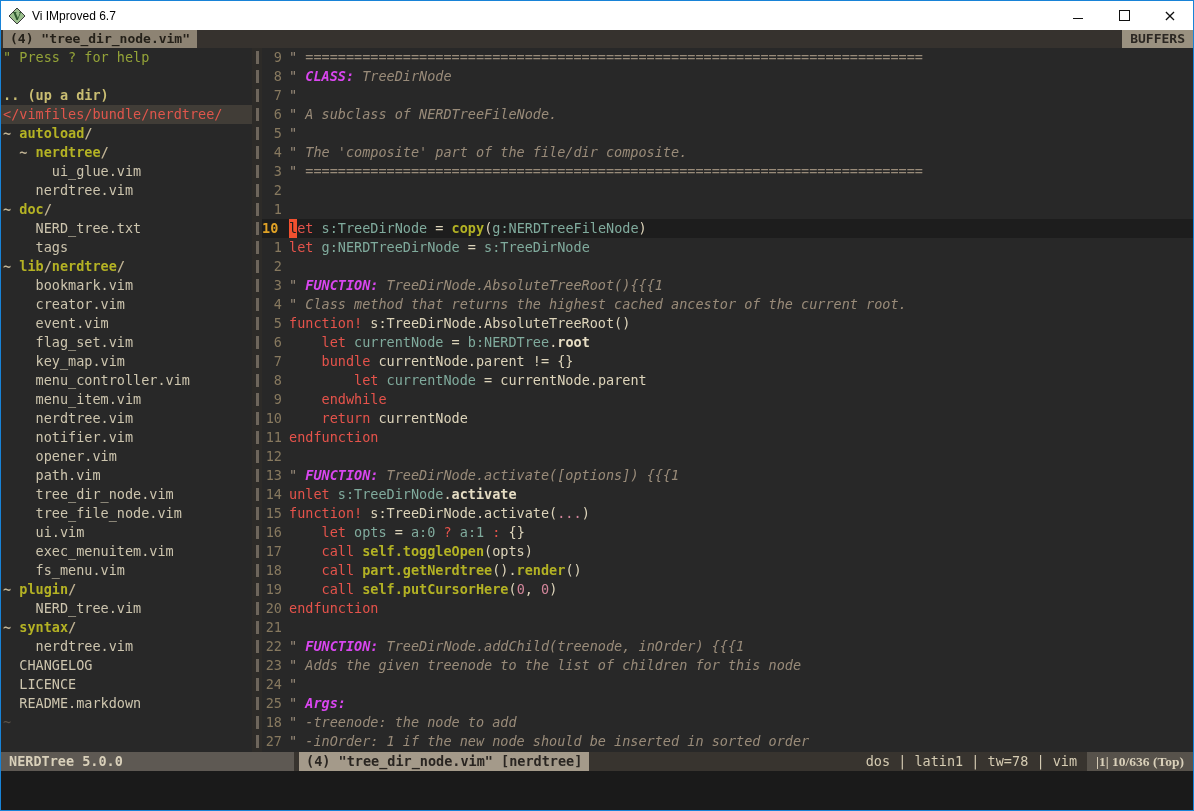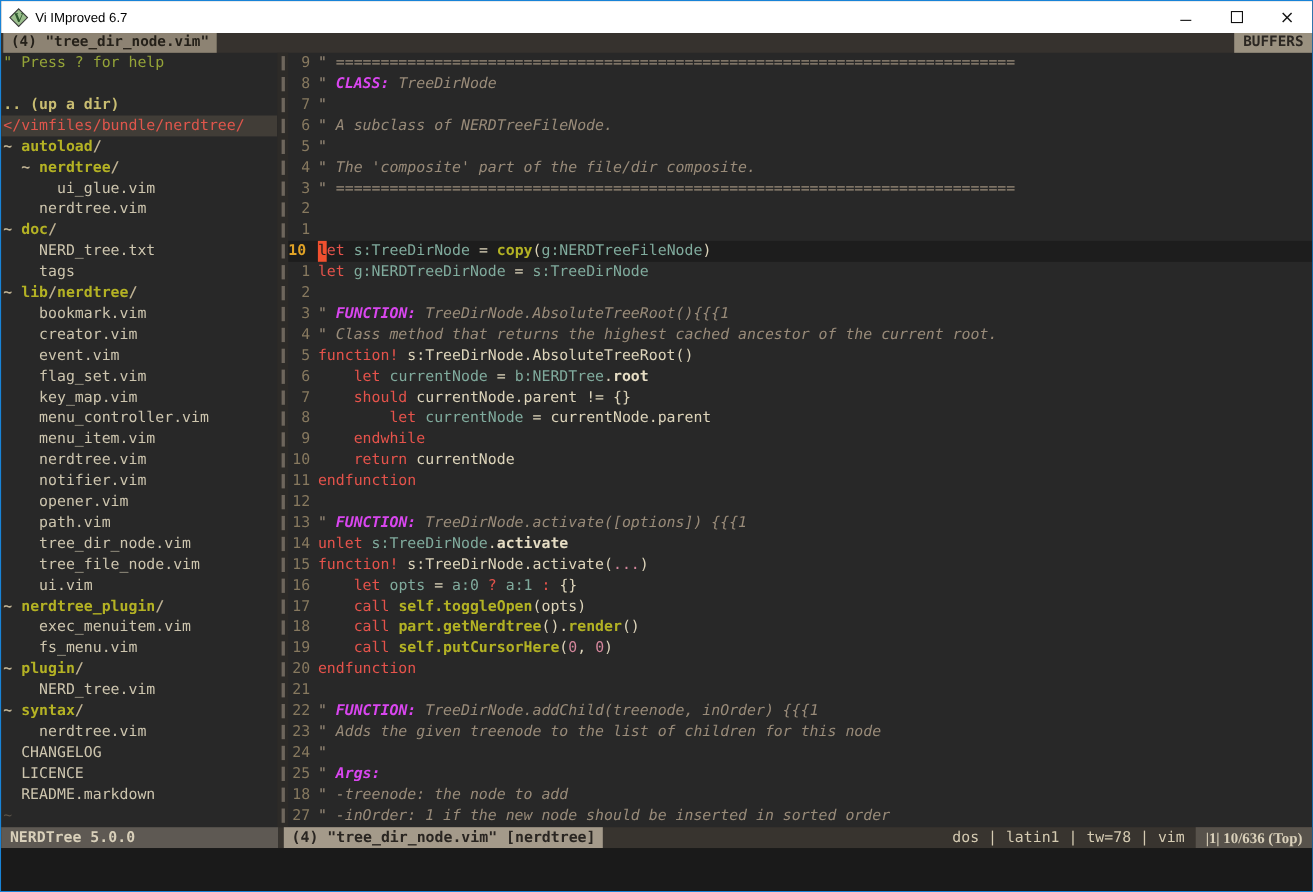--- a/index.html
+++ b/index.html
@@ -47,21 +47,21 @@
   .tk-x{background:#f2502f;color:#1d1d1d;}
   .tk-th{color:#94a338;}
   .tk-tu{color:#c9bd72;font-weight:bold;}
   .tk-tr{color:#e0564c;}
   .tk-td{color:#c0b394;font-weight:bold;}
   .tk-tdir{color:#b4b224;font-weight:bold;}
   .tk-tf{color:#cdc5ae;}
   .tk-tw{color:#5a5248;}
   
   .statusline{height:19px;flex:none;display:flex;font:13.5px/19px "DejaVu Sans Mono",monospace;}
-  .st-left{width:252px;flex:none;background:#5e5953;color:#d9d0ba;font-weight:bold;padding-left:8px;box-sizing:border-box;white-space:pre;}
+  .st-left{width:293px;flex:none;background:#5e5953;color:#d9d0ba;font-weight:bold;padding-left:8px;box-sizing:border-box;white-space:pre;}
   .st-main{flex:1;background:#38342f;display:flex;}
   .st-buf{background:#a49a8a;color:#292521;font-weight:bold;padding:0 7px;margin-left:5px;white-space:pre;}
   .st-spacer{flex:1;}
   .st-flags{color:#d5cbb2;padding-right:10px;white-space:pre;}
   .st-scroll{background:#57524b;color:#d9d0ba;font-weight:bold;padding:0 9px;white-space:pre;font-family:Liberation Serif, serif;}
   
   .cmdline{flex:1;background:#1a1a1a;}
 </style>
 </head>
 <body>
@@ -114,21 +114,20 @@
         <div class="tree-row"><span class="tk-tf">    key_map.vim</span></div>
         <div class="tree-row"><span class="tk-tf">    menu_controller.vim</span></div>
         <div class="tree-row"><span class="tk-tf">    menu_item.vim</span></div>
         <div class="tree-row"><span class="tk-tf">    nerdtree.vim</span></div>
         <div class="tree-row"><span class="tk-tf">    notifier.vim</span></div>
         <div class="tree-row"><span class="tk-tf">    opener.vim</span></div>
         <div class="tree-row"><span class="tk-tf">    path.vim</span></div>
         <div class="tree-row"><span class="tk-tf">    tree_dir_node.vim</span></div>
         <div class="tree-row"><span class="tk-tf">    tree_file_node.vim</span></div>
         <div class="tree-row"><span class="tk-tf">    ui.vim</span></div>
-        <div class="tree-row"><span class="tk-td">~ </span><span class="tk-tdir">nerdtree_plugin</span><span class="tk-td">/</span></div>
         <div class="tree-row"><span class="tk-tf">    exec_menuitem.vim</span></div>
         <div class="tree-row"><span class="tk-tf">    fs_menu.vim</span></div>
         <div class="tree-row"><span class="tk-td">~ </span><span class="tk-tdir">plugin</span><span class="tk-td">/</span></div>
         <div class="tree-row"><span class="tk-tf">    NERD_tree.vim</span></div>
         <div class="tree-row"><span class="tk-td">~ </span><span class="tk-tdir">syntax</span><span class="tk-td">/</span></div>
         <div class="tree-row"><span class="tk-tf">    nerdtree.vim</span></div>
         <div class="tree-row"><span class="tk-tf">  CHANGELOG</span></div>
         <div class="tree-row"><span class="tk-tf">  LICENCE</span></div>
         <div class="tree-row"><span class="tk-tf">  README.markdown</span></div>
         <div class="tree-row"><span class="tk-tw">~</span></div>
@@ -256,21 +255,21 @@
         <div class="code-row"><span class="gutter">3</span><span class="ggap"></span><span class="tk-c">" ============================================================================</span></div>
         <div class="code-row"><span class="gutter">2</span><span class="ggap"></span></div>
         <div class="code-row"><span class="gutter">1</span><span class="ggap"></span></div>
         <div class="code-row cur"><span class="gutter">10</span><span class="ggap"></span><span class="tk-x">l</span><span class="tk-k">et</span><span class="tk-nn"> </span><span class="tk-i">s:TreeDirNode</span><span class="tk-nn"> = </span><span class="tk-f">copy</span><span class="tk-nn">(</span><span class="tk-i">g:NERDTreeFileNode</span><span class="tk-nn">)</span></div>
         <div class="code-row"><span class="gutter">1</span><span class="ggap"></span><span class="tk-k">let</span><span class="tk-nn"> </span><span class="tk-i">g:NERDTreeDirNode</span><span class="tk-nn"> = </span><span class="tk-i">s:TreeDirNode</span></div>
         <div class="code-row"><span class="gutter">2</span><span class="ggap"></span></div>
         <div class="code-row"><span class="gutter">3</span><span class="ggap"></span><span class="tk-c">" </span><span class="tk-cb">FUNCTION:</span><span class="tk-c"> TreeDirNode.AbsoluteTreeRoot(){{{1</span></div>
         <div class="code-row"><span class="gutter">4</span><span class="ggap"></span><span class="tk-c">" Class method that returns the highest cached ancestor of the current root.</span></div>
         <div class="code-row"><span class="gutter">5</span><span class="ggap"></span><span class="tk-k">function!</span><span class="tk-nn"> s:TreeDirNode.AbsoluteTreeRoot()</span></div>
         <div class="code-row"><span class="gutter">6</span><span class="ggap"></span><span class="tk-nn">    </span><span class="tk-k">let</span><span class="tk-nn"> </span><span class="tk-i">currentNode</span><span class="tk-nn"> = </span><span class="tk-i">b:NERDTree</span><span class="tk-nn">.</span><span class="tk-nb">root</span></div>
-        <div class="code-row"><span class="gutter">7</span><span class="ggap"></span><span class="tk-nn">    </span><span class="tk-k">should</span><span class="tk-nn"> currentNode.parent != {}</span></div>
+        <div class="code-row"><span class="gutter">7</span><span class="ggap"></span><span class="tk-nn">    </span><span class="tk-k">bundle</span><span class="tk-nn"> currentNode.parent != {}</span></div>
         <div class="code-row"><span class="gutter">8</span><span class="ggap"></span><span class="tk-nn">        </span><span class="tk-k">let</span><span class="tk-nn"> </span><span class="tk-i">currentNode</span><span class="tk-nn"> = currentNode.parent</span></div>
         <div class="code-row"><span class="gutter">9</span><span class="ggap"></span><span class="tk-nn">    </span><span class="tk-k">endwhile</span></div>
         <div class="code-row"><span class="gutter">10</span><span class="ggap"></span><span class="tk-nn">    </span><span class="tk-k">return</span><span class="tk-nn"> currentNode</span></div>
         <div class="code-row"><span class="gutter">11</span><span class="ggap"></span><span class="tk-k">endfunction</span></div>
         <div class="code-row"><span class="gutter">12</span><span class="ggap"></span></div>
         <div class="code-row"><span class="gutter">13</span><span class="ggap"></span><span class="tk-c">" </span><span class="tk-cb">FUNCTION:</span><span class="tk-c"> TreeDirNode.activate([options]) {{{1</span></div>
         <div class="code-row"><span class="gutter">14</span><span class="ggap"></span><span class="tk-k">unlet</span><span class="tk-nn"> </span><span class="tk-i">s:TreeDirNode</span><span class="tk-nn">.</span><span class="tk-nb">activate</span></div>
         <div class="code-row"><span class="gutter">15</span><span class="ggap"></span><span class="tk-k">function!</span><span class="tk-nn"> s:TreeDirNode.activate(</span><span class="tk-p">...</span><span class="tk-nn">)</span></div>
         <div class="code-row"><span class="gutter">16</span><span class="ggap"></span><span class="tk-nn">    </span><span class="tk-k">let</span><span class="tk-nn"> </span><span class="tk-i">opts</span><span class="tk-nn"> = </span><span class="tk-i">a:0</span><span class="tk-nn"> </span><span class="tk-k">?</span><span class="tk-nn"> </span><span class="tk-i">a:1</span><span class="tk-nn"> </span><span class="tk-k">:</span><span class="tk-nn"> {}</span></div>
         <div class="code-row"><span class="gutter">17</span><span class="ggap"></span><span class="tk-nn">    </span><span class="tk-k">call</span><span class="tk-nn"> </span><span class="tk-f">self.toggleOpen</span><span class="tk-nn">(opts)</span></div>

